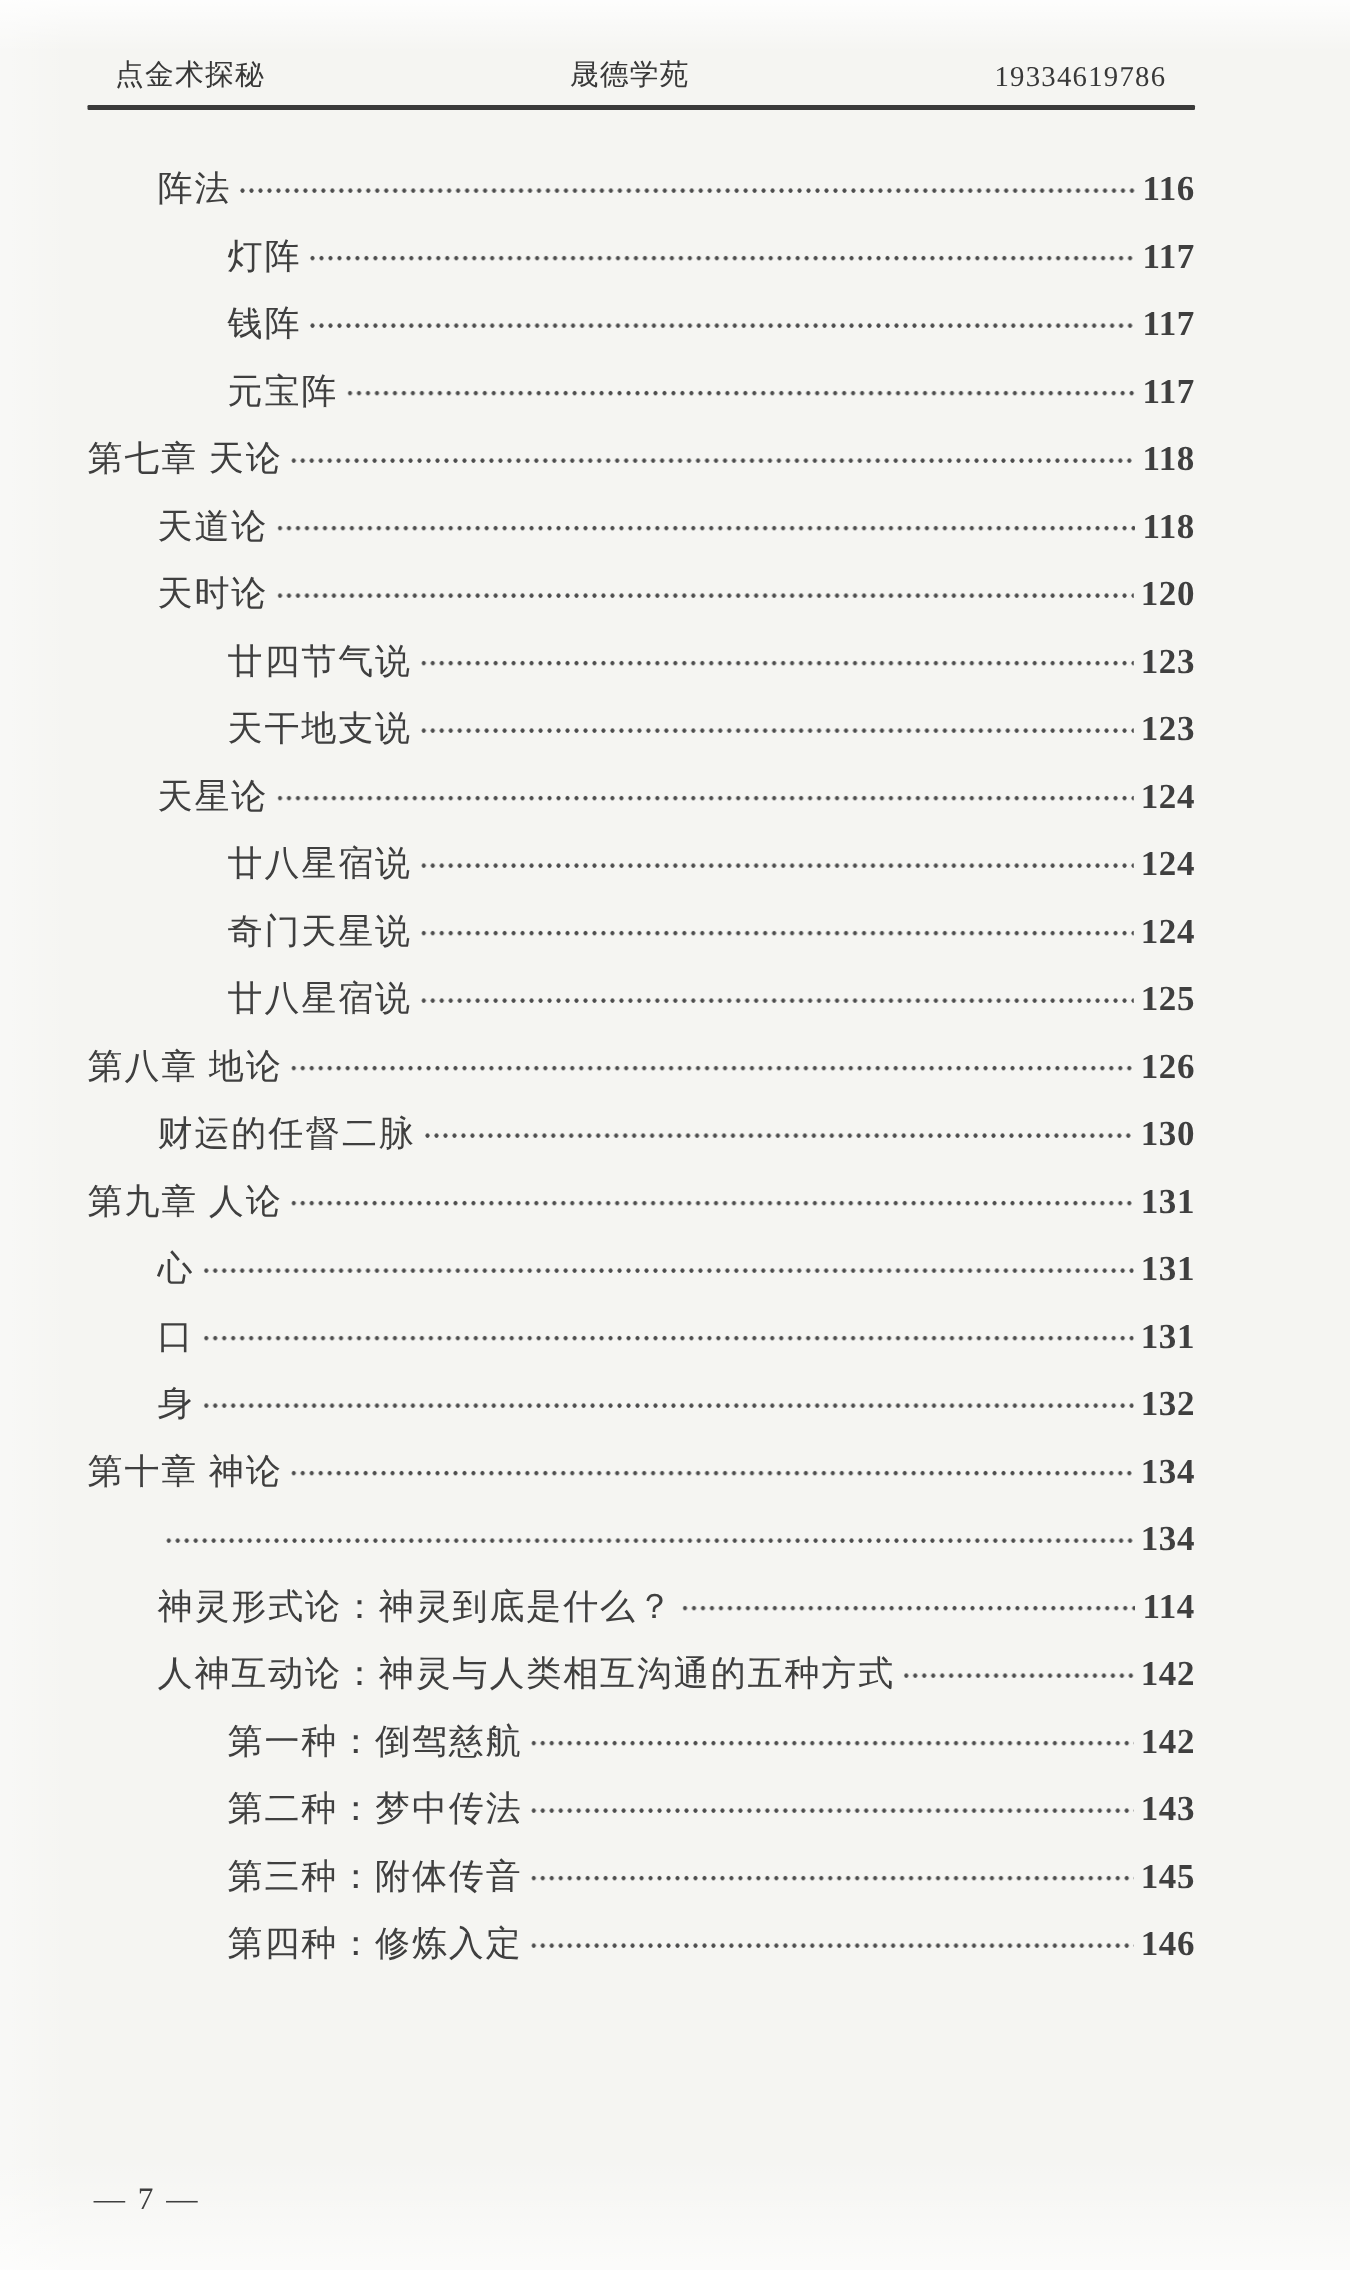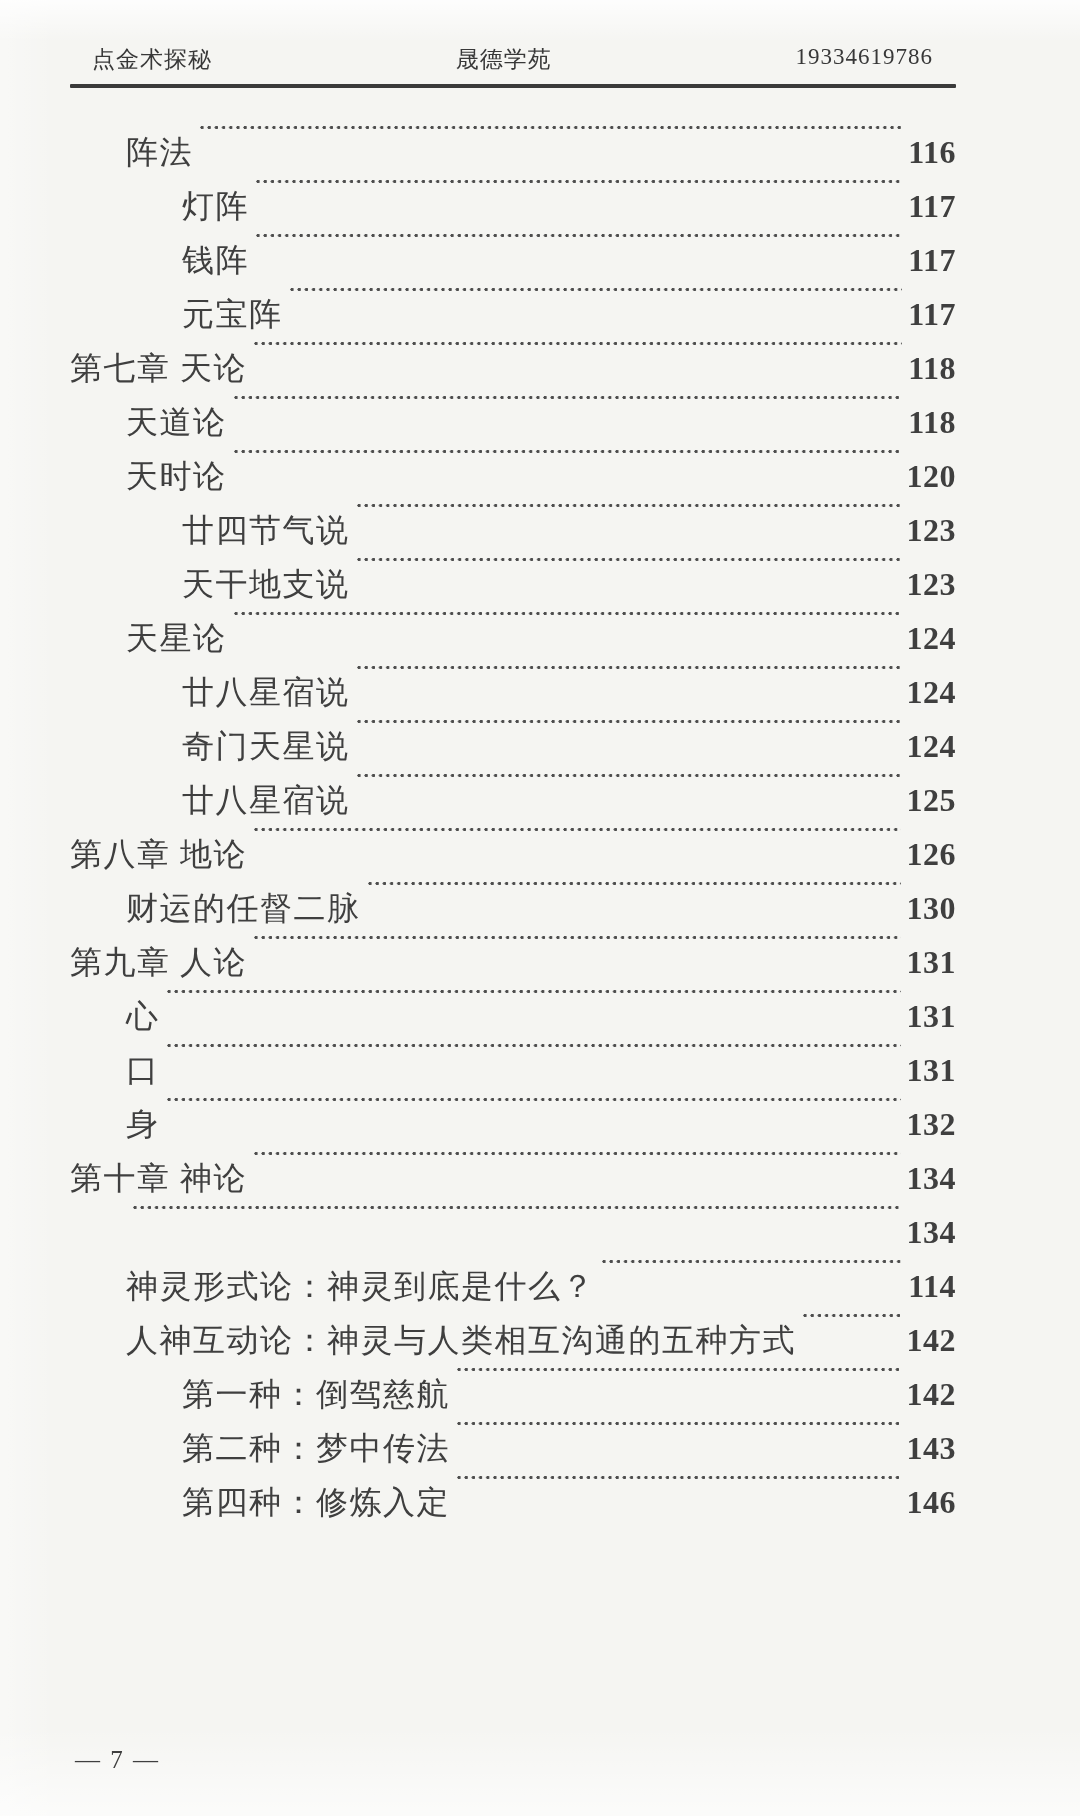--- a/index.html
+++ b/index.html
@@ -31,42 +31,42 @@
     position: absolute;
     top: 0;
     left: 70px;
     right: 124px;
     height: 100%;
   }
 
   .page-header {
     display: flex;
     justify-content: space-between;
-    align-items: flex-start;
+    align-items: flex-end;
     padding: 44px 23px 0 22px;
     font-size: 23px;
     letter-spacing: 1px;
     color: #383838;
   }
   .header-rule {
     margin-top: 9px;
     height: 4px;
     background: #3a3a3a;
     border-radius: 1px;
   }
 
   .toc {
     margin-top: 37px;
   }
   .toc-row {
     display: flex;
-    align-items: flex-start;
+    align-items: center;
     height: 54px;
     line-height: 54px;
-    font-size: 32px;
+    font-size: 28px;
     white-space: nowrap;
   }
   .toc-row.level-1 { padding-left: 56px; }
   .toc-row.level-2 { padding-left: 112px; }
 
   .toc-title {
     letter-spacing: 1.5px;
   }
   .dots {
     flex: 1 1 auto;
@@ -225,20 +225,25 @@
     <span class="toc-title">第一种：倒驾慈航</span>
     <span class="dots"></span>
     <span class="toc-page">142</span>
   </div>
       <div class="toc-row level-2">
     <span class="toc-title">第二种：梦中传法</span>
     <span class="dots"></span>
     <span class="toc-page">143</span>
   </div>
       <div class="toc-row level-2">
+    <span class="toc-title">第三种：附体传音</span>
+    <span class="dots"></span>
+    <span class="toc-page">145</span>
+  </div>
+      <div class="toc-row level-2">
     <span class="toc-title">第四种：修炼入定</span>
     <span class="dots"></span>
     <span class="toc-page">146</span>
   </div>
     </main>
 
   <footer class="page-footer">
     <span>— 7 —</span>
   </footer>
 

